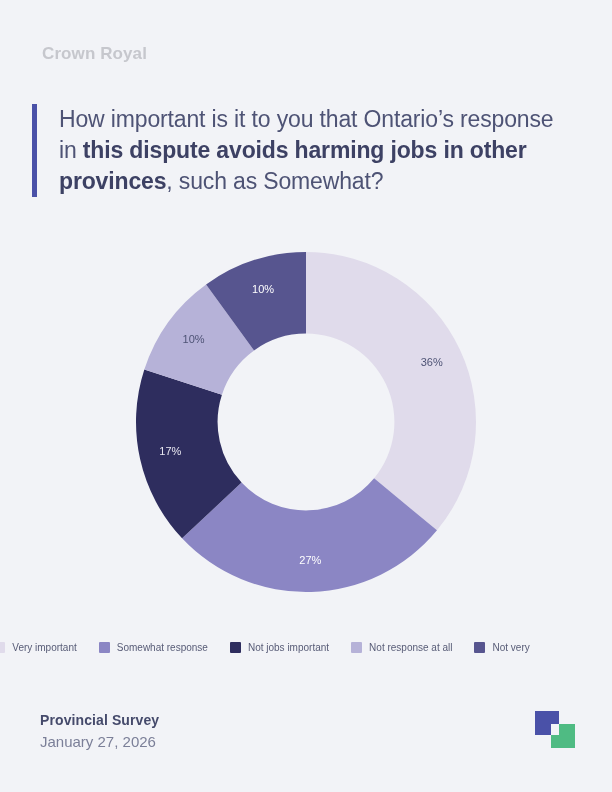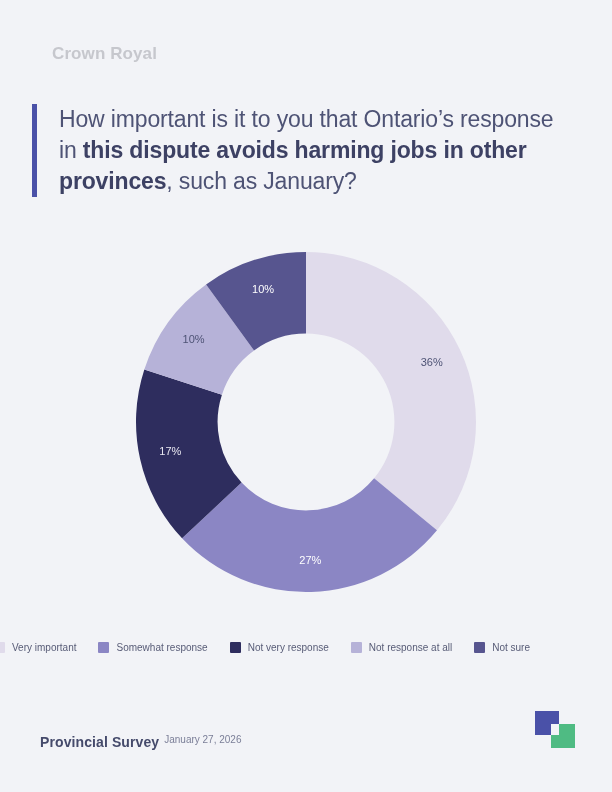--- a/index.html
+++ b/index.html
@@ -19,21 +19,21 @@
     position: absolute;
     inset: 0;
     width: 612px;
     height: 792px;
     box-sizing: border-box;
   }
 
   
   .brand {
     position: absolute;
-    left: 52px;
+    left: 42px;
     top: 44px;
     font-size: 17px;
     font-weight: bold;
     letter-spacing: 0.1px;
     color: #c6c7cd;
   }
 
   
   .title-wrap {
     position: absolute;
@@ -116,48 +116,49 @@
     position: absolute;
     left: 40px;
     bottom: 42px;
     right: 36px;
     display: flex;
     justify-content: space-between;
     align-items: flex-end;
   }
   .footer-left {
     display: flex;
+    flex-direction: column;
     gap: 5px;
   }
   .footer-title {
     font-size: 14px;
     font-weight: bold;
     color: #454a6b;
     letter-spacing: 0.1px;
   }
   .footer-date {
-    font-size: 10px;
+    font-size: 15px;
     color: #7b7f98;
   }
   .logo {
     position: relative;
     width: 42px;
     height: 40px;
   }
 </style>
 </head>
 <body style="background: rgb(242, 243, 247);">
 
 <div class="page">
 
   <div class="brand">Crown Royal</div>
 
   <div class="title-wrap">
     <div class="title-bar" style="background: rgb(74, 81, 168);"></div>
-    <div class="title-text"><span>How important is it to you that Ontario’s response in </span><b>this dispute avoids harming jobs in other provinces</b><span>, such as January?</span></div>
+    <div class="title-text"><span>How important is it to you that Ontario’s response in </span><b>this dispute avoids harming jobs in other provinces</b><span>, such as Somewhat?</span></div>
   </div>
 
   <div class="chart-area">
     <svg class="donut-svg" id="donut" width="400" height="400" viewBox="0 0 400 400">
         <path d="M 200 30 A 170 170 0 0 1 330.9872512718842 308.36207825727723 L 268.1133706613798 256.34828069378415 A 88.4 88.4 0 0 0 200 111.6 Z" fill="#e0dbeb"></path>
         <text x="325.763721676357" y="140.8200847067874" class="slice-label" fill="#4e5375">36%</text>
         <path d="M 330.9872512718842 308.36207825727723 A 170 170 0 0 1 76.07533333836001 316.37300800787705 L 135.5591733359472 260.5139641640961 A 88.4 88.4 0 0 0 268.1133706613798 256.34828069378415 Z" fill="#8b86c4"></path>
         <text x="204.36584422578724" y="338.9234158383538" class="slice-label" fill="#ffffff">27%</text>
         <path d="M 76.07533333836001 316.37300800787705 A 170 170 0 0 1 38.32039222982391 147.4671109562589 L 115.92660395950843 172.68289769725462 A 88.4 88.4 0 0 0 135.5591733359472 260.5139641640961 Z" fill="#2e2d5e"></path>
         <text x="64.3553774246096" y="230.32016540818822" class="slice-label" fill="#e8e7f0">17%</text>
@@ -172,29 +173,29 @@
       <div class="legend-item">
         <span class="legend-swatch" style="background: rgb(224, 219, 235);"></span>
         <span class="legend-label">Very important</span>
       </div>
       <div class="legend-item">
         <span class="legend-swatch" style="background: rgb(139, 134, 196);"></span>
         <span class="legend-label">Somewhat response</span>
       </div>
       <div class="legend-item">
         <span class="legend-swatch" style="background: rgb(46, 45, 94);"></span>
-        <span class="legend-label">Not very response</span>
+        <span class="legend-label">Not jobs important</span>
       </div>
       <div class="legend-item">
         <span class="legend-swatch" style="background: rgb(182, 178, 216);"></span>
         <span class="legend-label">Not response at all</span>
       </div>
       <div class="legend-item">
         <span class="legend-swatch" style="background: rgb(87, 85, 143);"></span>
-        <span class="legend-label">Not sure</span>
+        <span class="legend-label">Not very</span>
       </div>
     </div>
 
   <div class="footer">
     <div class="footer-left">
       <div class="footer-title">Provincial Survey</div>
       <div class="footer-date">January 27, 2026</div>
     </div>
     <div class="logo">
       <svg width="42" height="40" viewBox="0 0 42 40">

